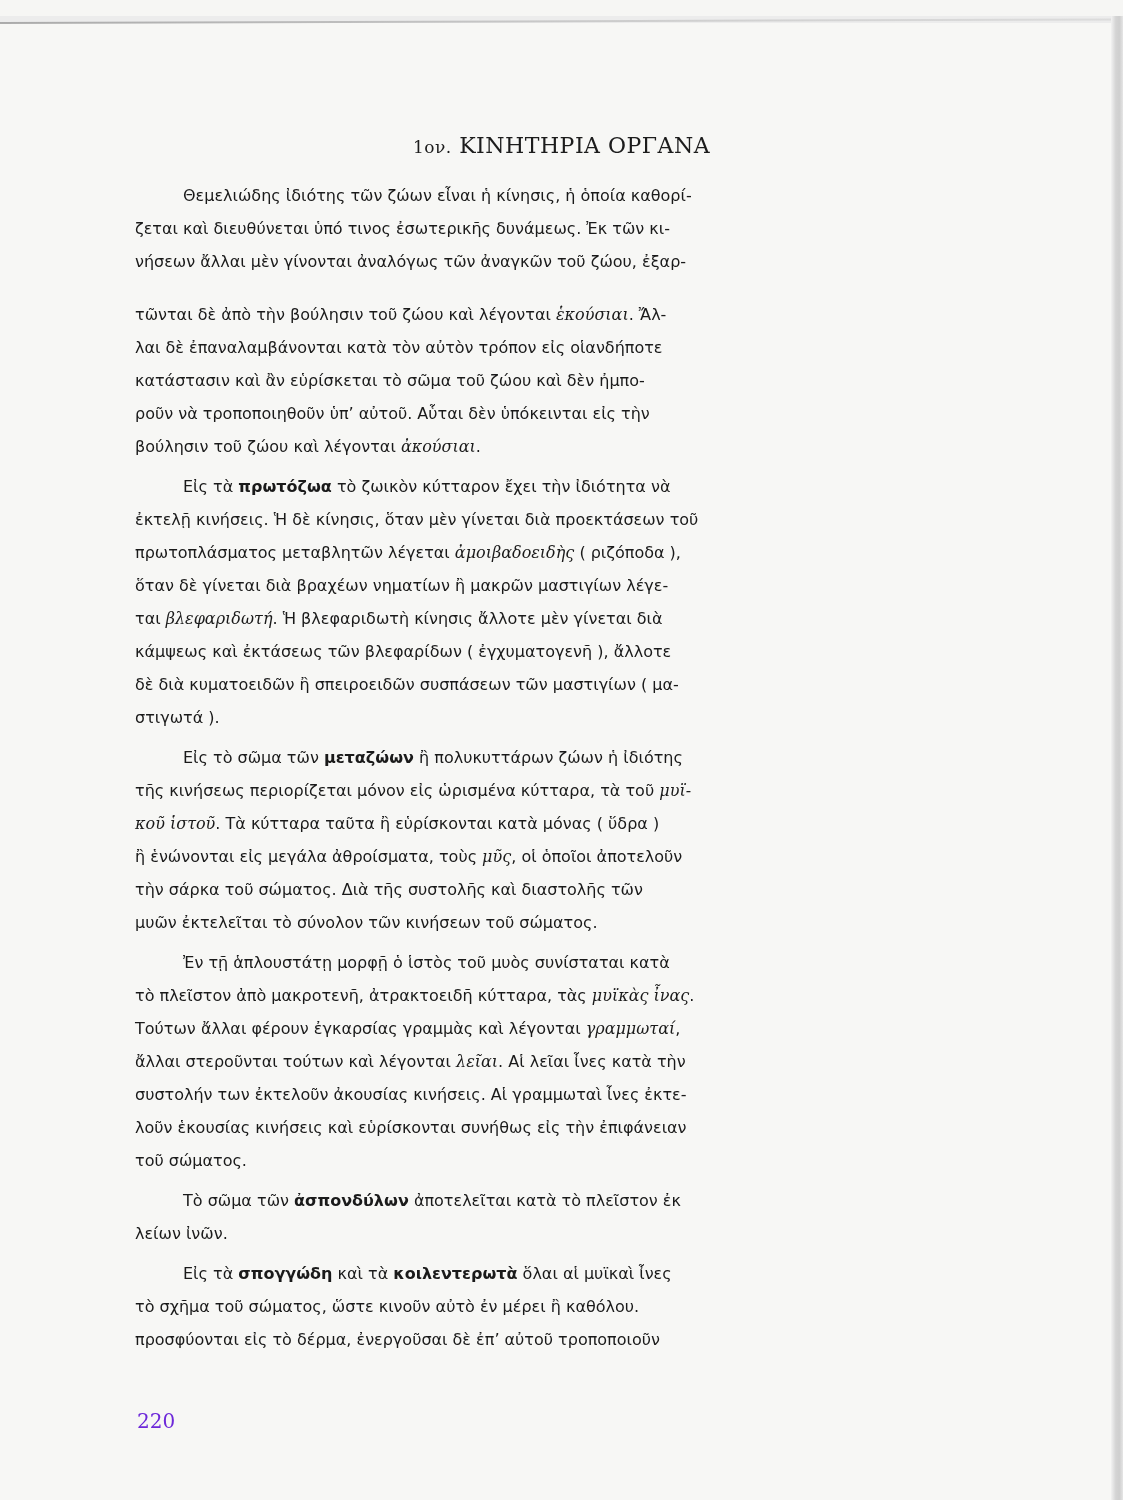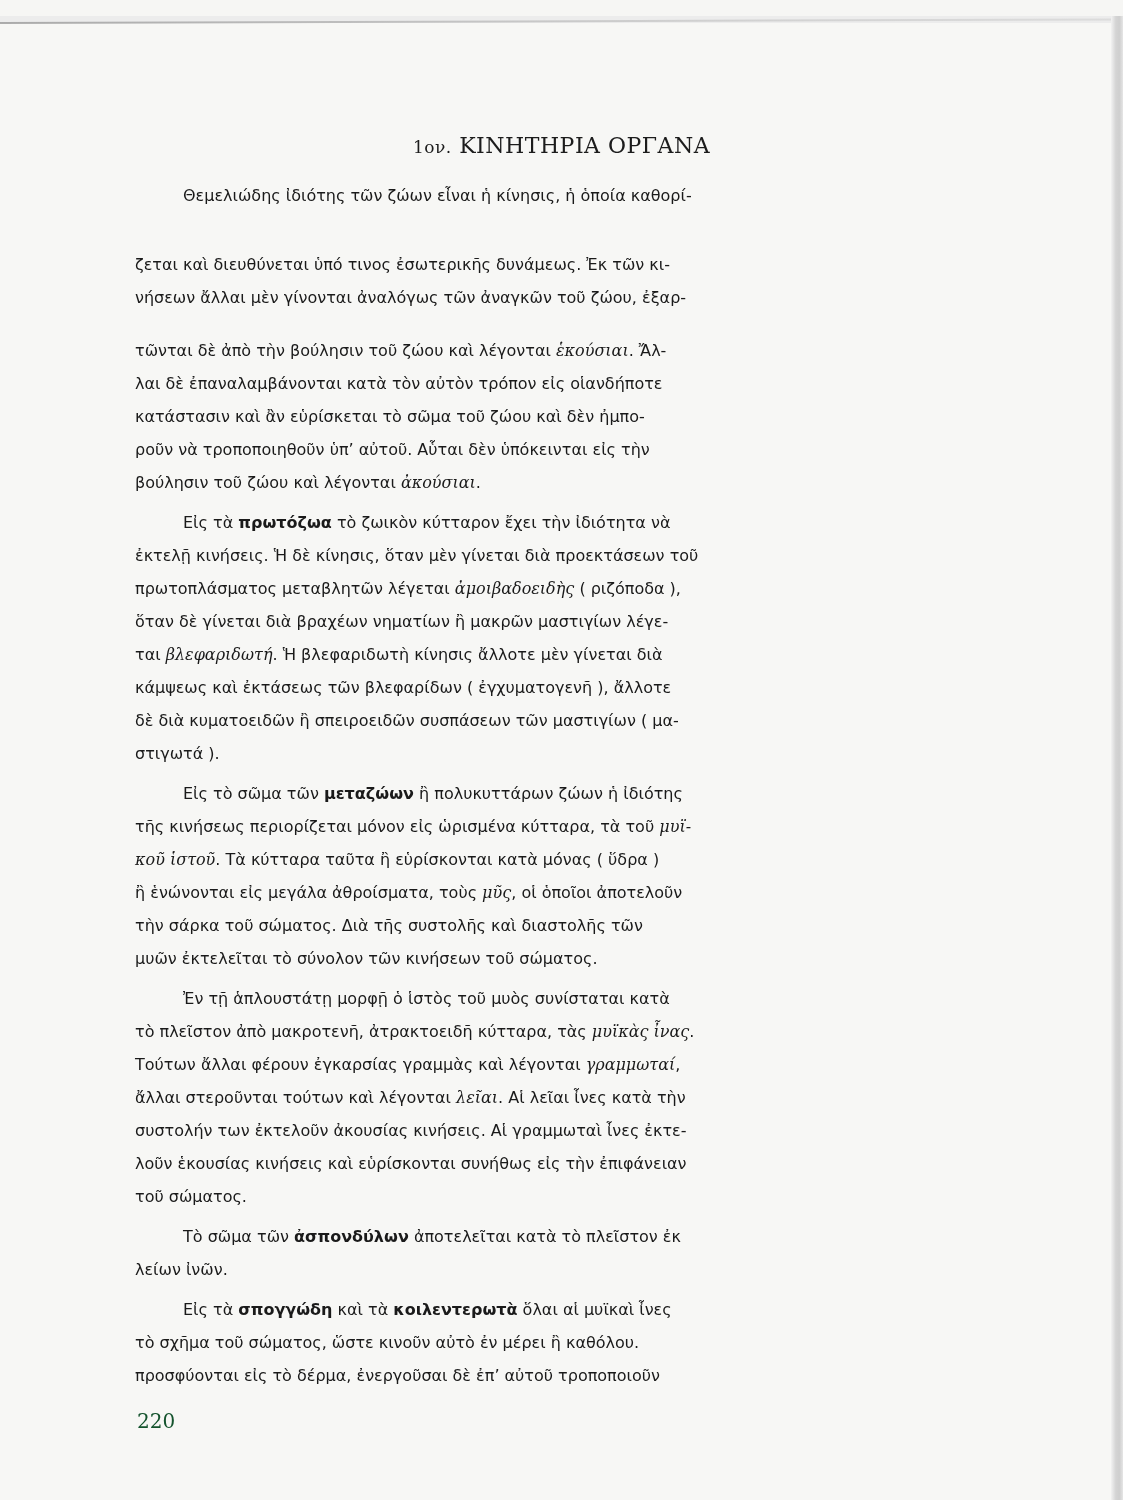--- a/index.html
+++ b/index.html
@@ -82,40 +82,40 @@
       margin-bottom: 7px;
     }
     .b { font-weight: bold; }
     .i { font-style: italic; font-family: "DejaVu Serif", "Liberation Serif", serif; }
     .page-number {
       position: absolute;
       left: 137px;
       top: 1393px;
       font-family: "DejaVu Serif", "Liberation Serif", serif;
       font-size: 20px;
-      color: #14532d;
+      color: #6d28d9;
     }
   </style>
 </head>
 <body>
 
 <div class="page">
   <div class="top-shade"></div>
   <div class="top-edge"></div>
   <div class="right-edge"></div>
 
   <div class="heading">
     <span class="num">1ον.</span>
     <span>ΚΙΝΗΤΗΡΙΑ ΟΡΓΑΝΑ</span>
   </div>
 
   <div class="body" id="body-text">
       <div class="para">
         <div class="line indent" style="text-align-last: left;"><span>Θεμελιώδης ἰδιότης τῶν ζώων εἶναι ἡ κίνησις, ἡ ὁποία καθορί-</span></div>
-        <div class="line" style="text-align-last: left; margin-top: 36px;"><span>ζεται καὶ διευθύνεται ὑπό τινος ἐσωτερικῆς δυνάμεως. Ἐκ τῶν κι-</span></div>
+        <div class="line" style="text-align-last: left;"><span>ζεται καὶ διευθύνεται ὑπό τινος ἐσωτερικῆς δυνάμεως. Ἐκ τῶν κι-</span></div>
         <div class="line" style="text-align-last: left;"><span>νήσεων ἄλλαι μὲν γίνονται ἀναλόγως τῶν ἀναγκῶν τοῦ ζώου, ἐξαρ-</span></div>
         <div class="line" style="text-align-last: left; margin-top: 20px;"><span>τῶνται δὲ ἀπὸ τὴν βούλησιν τοῦ ζώου καὶ λέγονται </span><span class="i">ἑκούσιαι</span><span>. Ἄλ-</span></div>
         <div class="line" style="text-align-last: left;"><span>λαι δὲ ἐπαναλαμβάνονται κατὰ τὸν αὐτὸν τρόπον εἰς οἱανδήποτε</span></div>
         <div class="line" style="text-align-last: left;"><span>κατάστασιν καὶ ἂν εὑρίσκεται τὸ σῶμα τοῦ ζώου καὶ δὲν ἠμπο-</span></div>
         <div class="line" style="text-align-last: left;"><span>ροῦν νὰ τροποποιηθοῦν ὑπ’ αὐτοῦ. Αὗται δὲν ὑπόκεινται εἰς τὴν</span></div>
         <div class="line last"><span>βούλησιν τοῦ ζώου καὶ λέγονται </span><span class="i">ἀκούσιαι</span><span>.</span></div>
       </div>
       <div class="para">
         <div class="line indent" style="letter-spacing: -9.43521e-06px; text-align-last: left;"><span>Εἰς τὰ </span><span class="b">πρωτόζωα</span><span> τὸ ζωικὸν κύτταρον ἔχει τὴν ἰδιότητα νὰ</span></div>
         <div class="line" style="text-align-last: left;"><span>ἐκτελῇ κινήσεις. Ἡ δὲ κίνησις, ὅταν μὲν γίνεται διὰ προεκτάσεων τοῦ</span></div>

